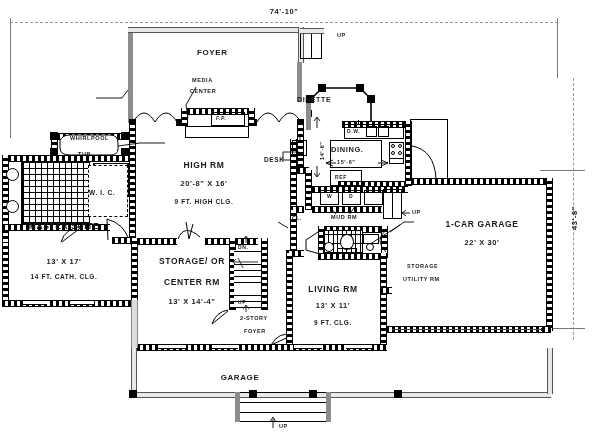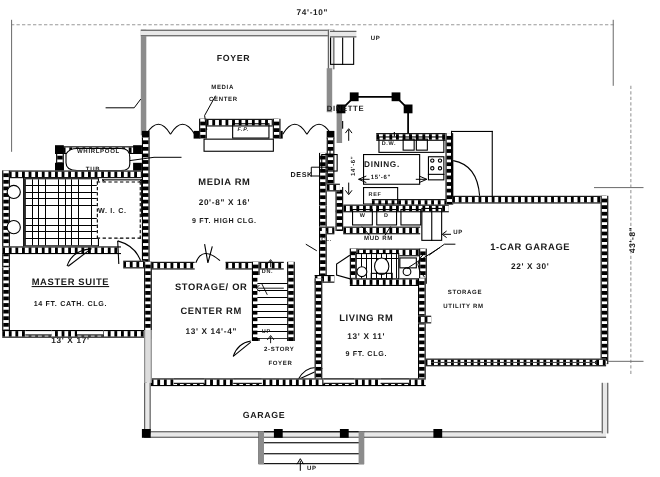--- a/index.html
+++ b/index.html
@@ -98,21 +98,21 @@
   <div class="wv" style="left:248px;top:108px;height:18px;"></div>
   <div class="bx2" style="left:211px;top:112px;width:34px;height:14px;"></div>
   <div class="lbl tiny" style="left:216px;top:116px;font-style:italic;">F.P.</div>
   <div class="bx2" style="left:185px;top:126px;width:64px;height:12px;"></div>
   <svg class="ov">
     <path d="M196 87 L186 105 L188 118" fill="none" stroke="#000" stroke-width=".9"></path>
   </svg>
   <div class="lbl xs" style="left:192px;top:78px;">MEDIA</div>
   <div class="lbl xs" style="left:190px;top:89px;">CENTER</div>
 
-  <div class="lbl rm ctr" style="left:204px;top:161px;">MEDIA RM</div>
+  <div class="lbl rm ctr" style="left:204px;top:161px;">HIGH RM</div>
   <div class="lbl dim ctr" style="left:204px;top:180px;">20'-8" X 16'</div>
   <div class="lbl sm ctr" style="left:204px;top:199px;">9 FT. HIGH CLG.</div>
 
   <div class="wv" style="left:129px;top:125px;height:115px;"></div>
 
   <div class="wv" style="left:297px;top:125px;height:42px;"></div>
 
   <div class="gw" style="left:306px;top:96px;width:5px;height:34px;"></div>
   <svg class="ov">
     <path d="M311 99 L322 88 L360 88 L371 99 L371 124" fill="none" stroke="#000" stroke-width="1.6"></path>
@@ -272,22 +272,22 @@
   </svg>
 
   <div class="dbox" style="left:88px;top:165px;width:40px;height:52px;"></div>
   <div class="lbl xs" style="left:89px;top:190px;font-size:6.5px;">W. I. C.</div>
   <svg class="ov">
     <path d="M107 219 q18 5 22 22" fill="none" stroke="#000" stroke-width="1"></path>
     <path d="M107 219 L108 240" fill="none" stroke="#000" stroke-width="1"></path>
   </svg>
   <div class="wh" style="left:112px;top:237px;width:20px;"></div>
 
-  <div class="lbl rm ctr" style="left:64px;top:252px;text-decoration:underline;">MASTER SUITE</div>
-  <div class="lbl dim ctr" style="left:64px;top:258px;margin-top:48px;">13' X 17'</div>
+  <div class="lbl rm ctr" style="left:64px;top:222px;">MASTER SUITE</div>
+  <div class="lbl dim ctr" style="left:64px;top:258px;">13' X 17'</div>
   <div class="lbl sm ctr" style="left:64px;top:274px;">14 FT. CATH. CLG.</div>
   <div class="wv" style="left:2px;top:243px;height:62px;"></div>
   <div class="wh" style="left:2px;top:300px;width:130px;"></div>
   <div class="lnh" style="left:23px;top:302px;width:24px;height:1px;background:#fff;"></div>
   <div class="bx2" style="left:23px;top:300px;width:24px;height:5px;border-left:none;border-right:none;background:#fff;"></div>
   <div class="bx2" style="left:70px;top:300px;width:24px;height:5px;border-left:none;border-right:none;background:#fff;"></div>
 
   <div class="wh" style="left:131px;top:238px;width:46px;"></div>
   <div class="wh" style="left:205px;top:238px;width:53px;"></div>
   <svg class="ov">

